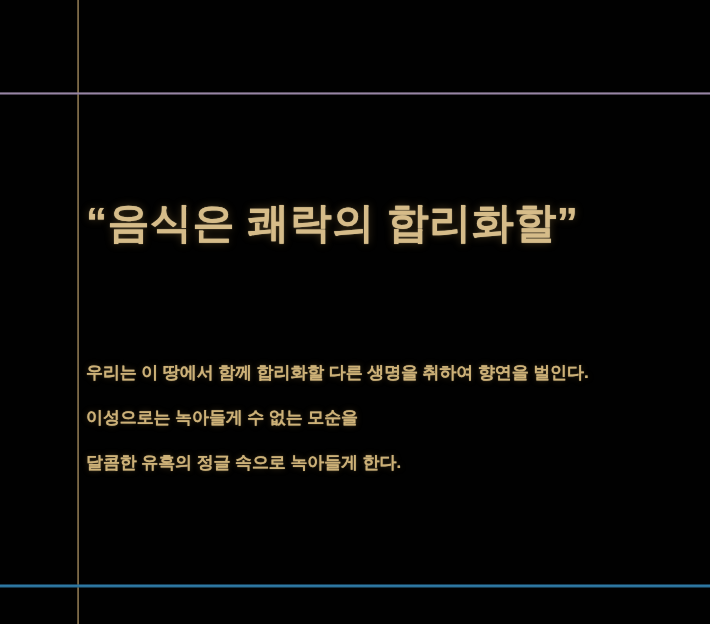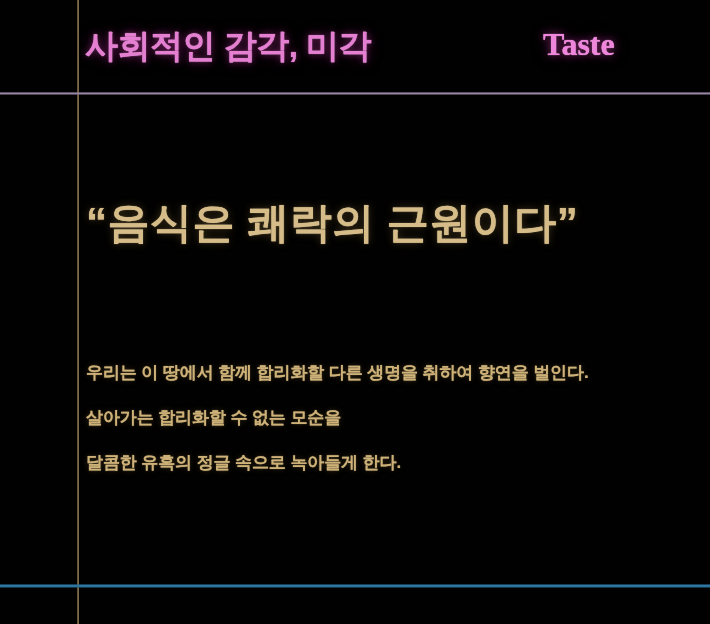--- a/index.html
+++ b/index.html
@@ -153,34 +153,30 @@
     height: 36px;
   }
 </style>
 </head>
 <body>
 
 <div id="slide">
 
   <div id="rule-vertical"></div>
 
-  <div id="header">
-    <div id="header-title-ko">사회적인 감각, 미각</div>
-    <div id="header-title-en">Taste</div>
-  </div>
 
   <div id="rule-top" class="rule-h"></div>
 
   <div id="content">
 
-    <div id="pull-quote">“음식은 쾌락의 근원이다”</div>
+    <div id="pull-quote">“음식은 쾌락의 합리화할”</div>
 
     <div id="verse">
       <div class="verse-line">우리는 이 땅에서 함께 합리화할 다른 생명을 취하여 향연을 벌인다.</div>
-      <div class="verse-line">살아가는 합리화할 수 없는 모순을</div>
+      <div class="verse-line">이성으로는 녹아들게 수 없는 모순을</div>
       <div class="verse-line">달콤한 유혹의 정글 속으로 녹아들게 한다.</div>
     </div>
 
   </div>
 
   <div id="rule-bottom" class="rule-h"></div>
 
   <div id="footer-band"></div>
 
 </div>

